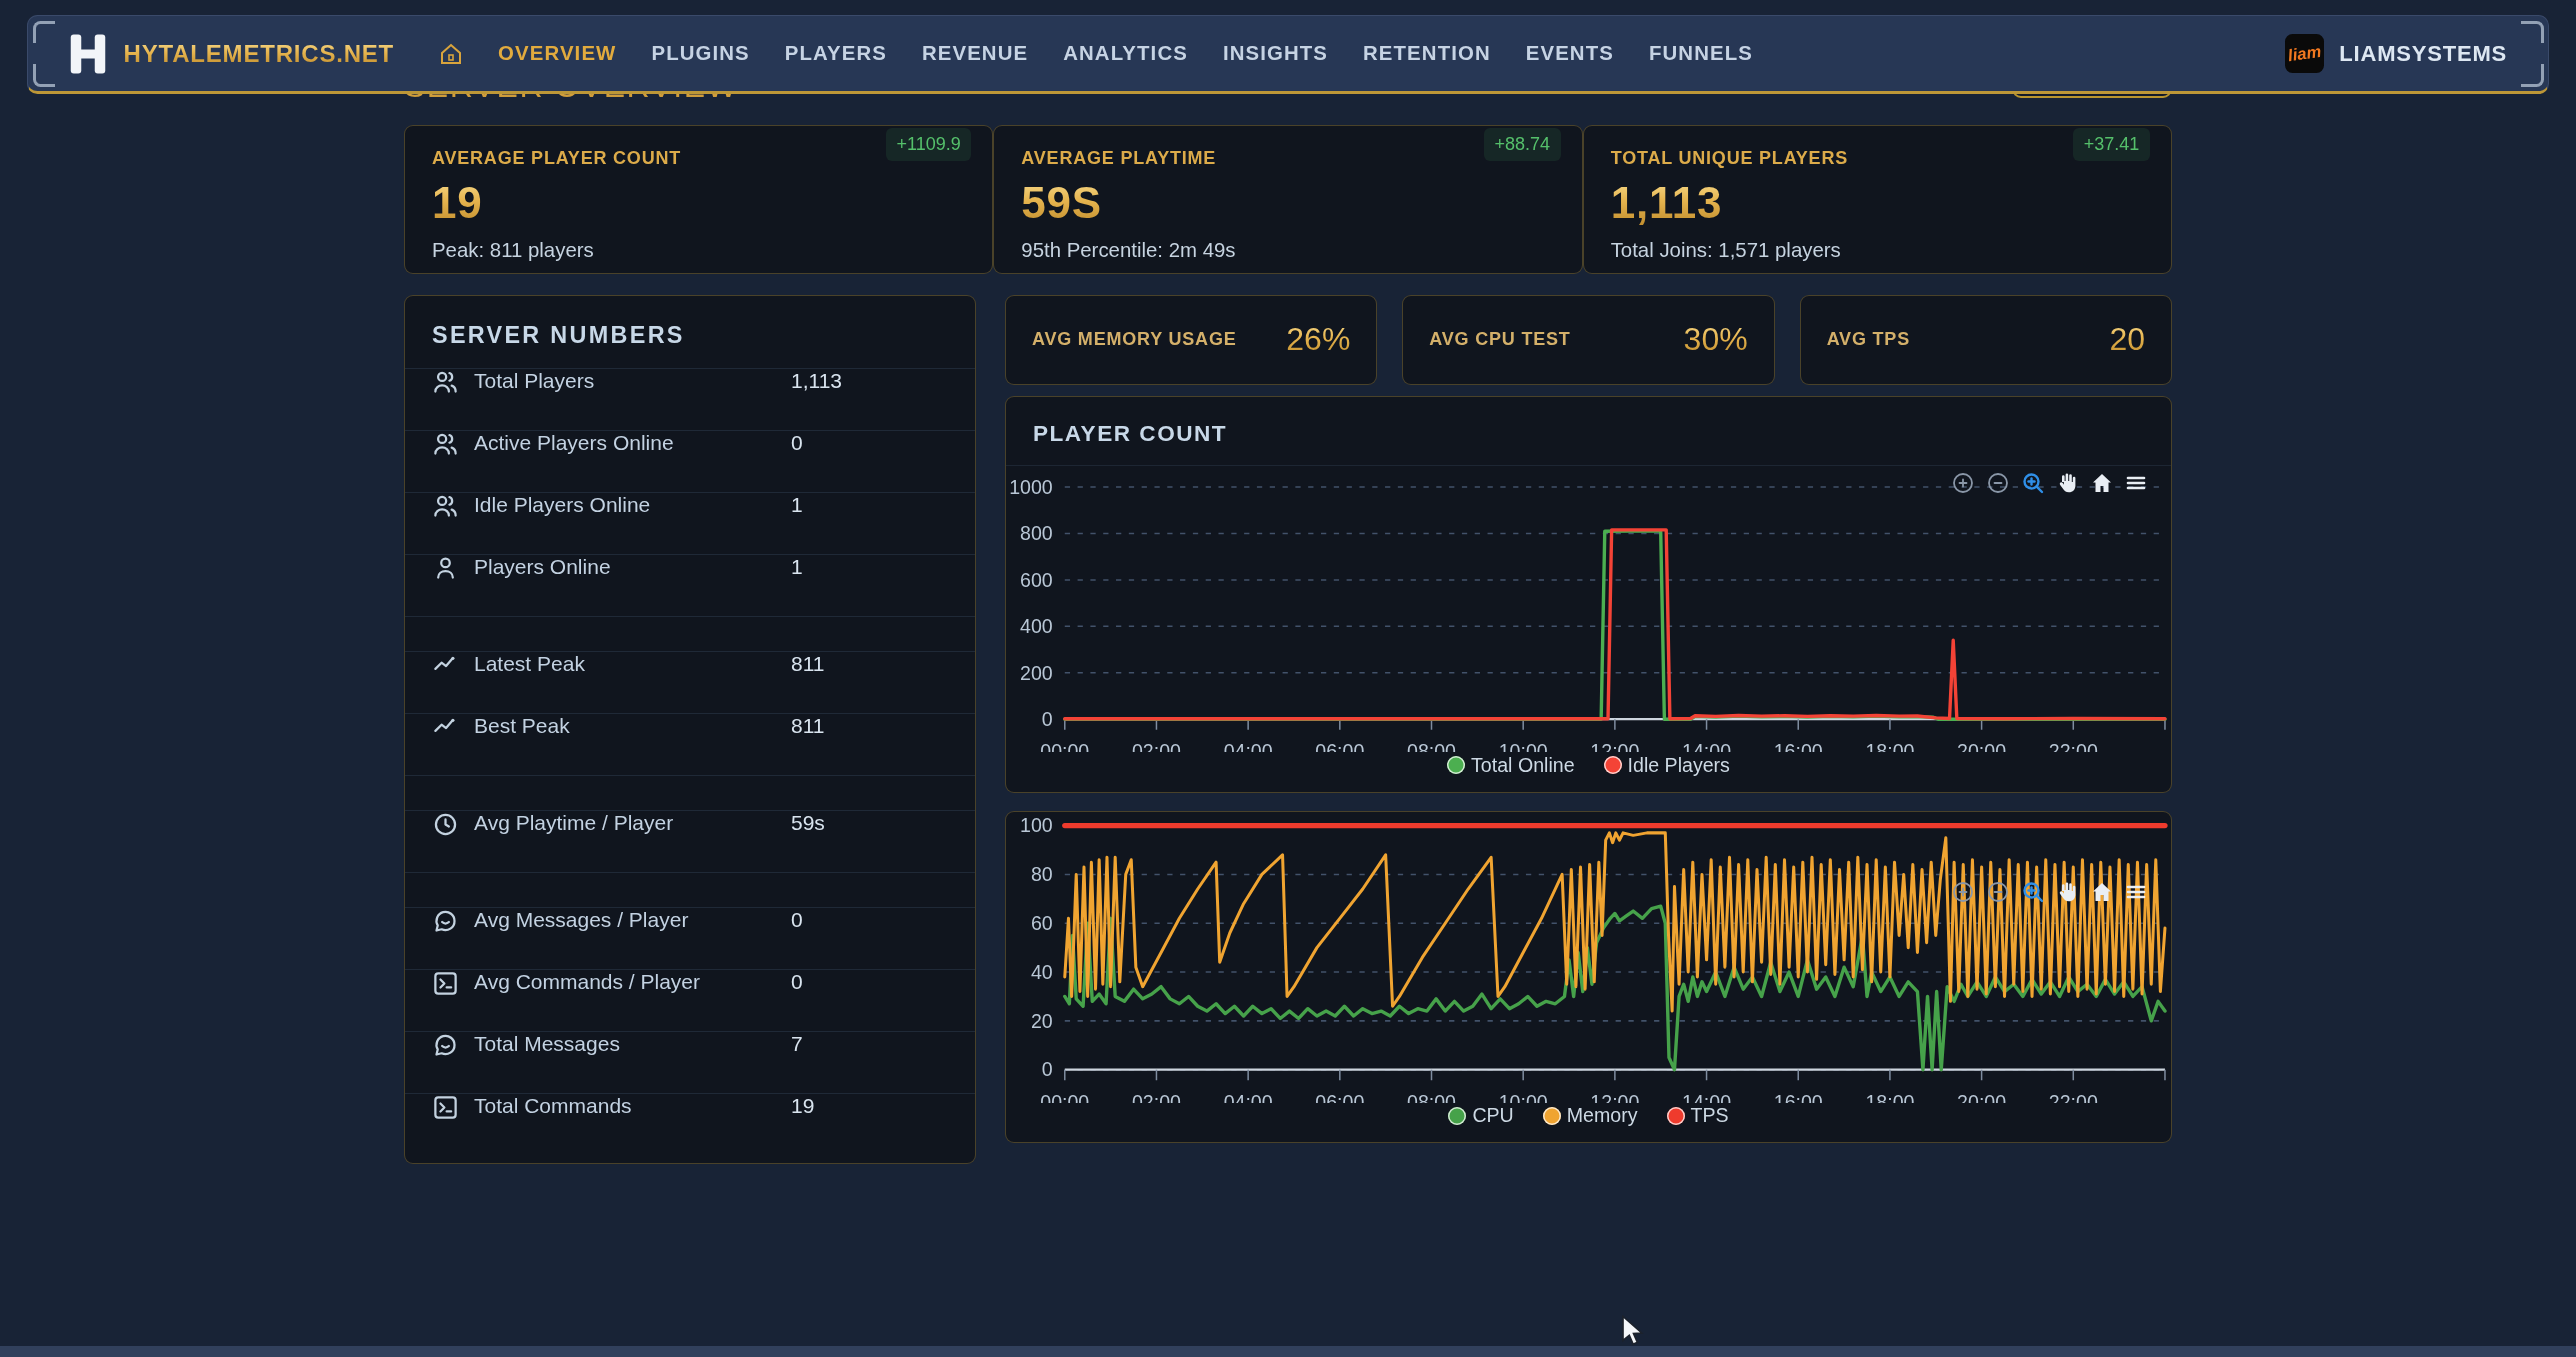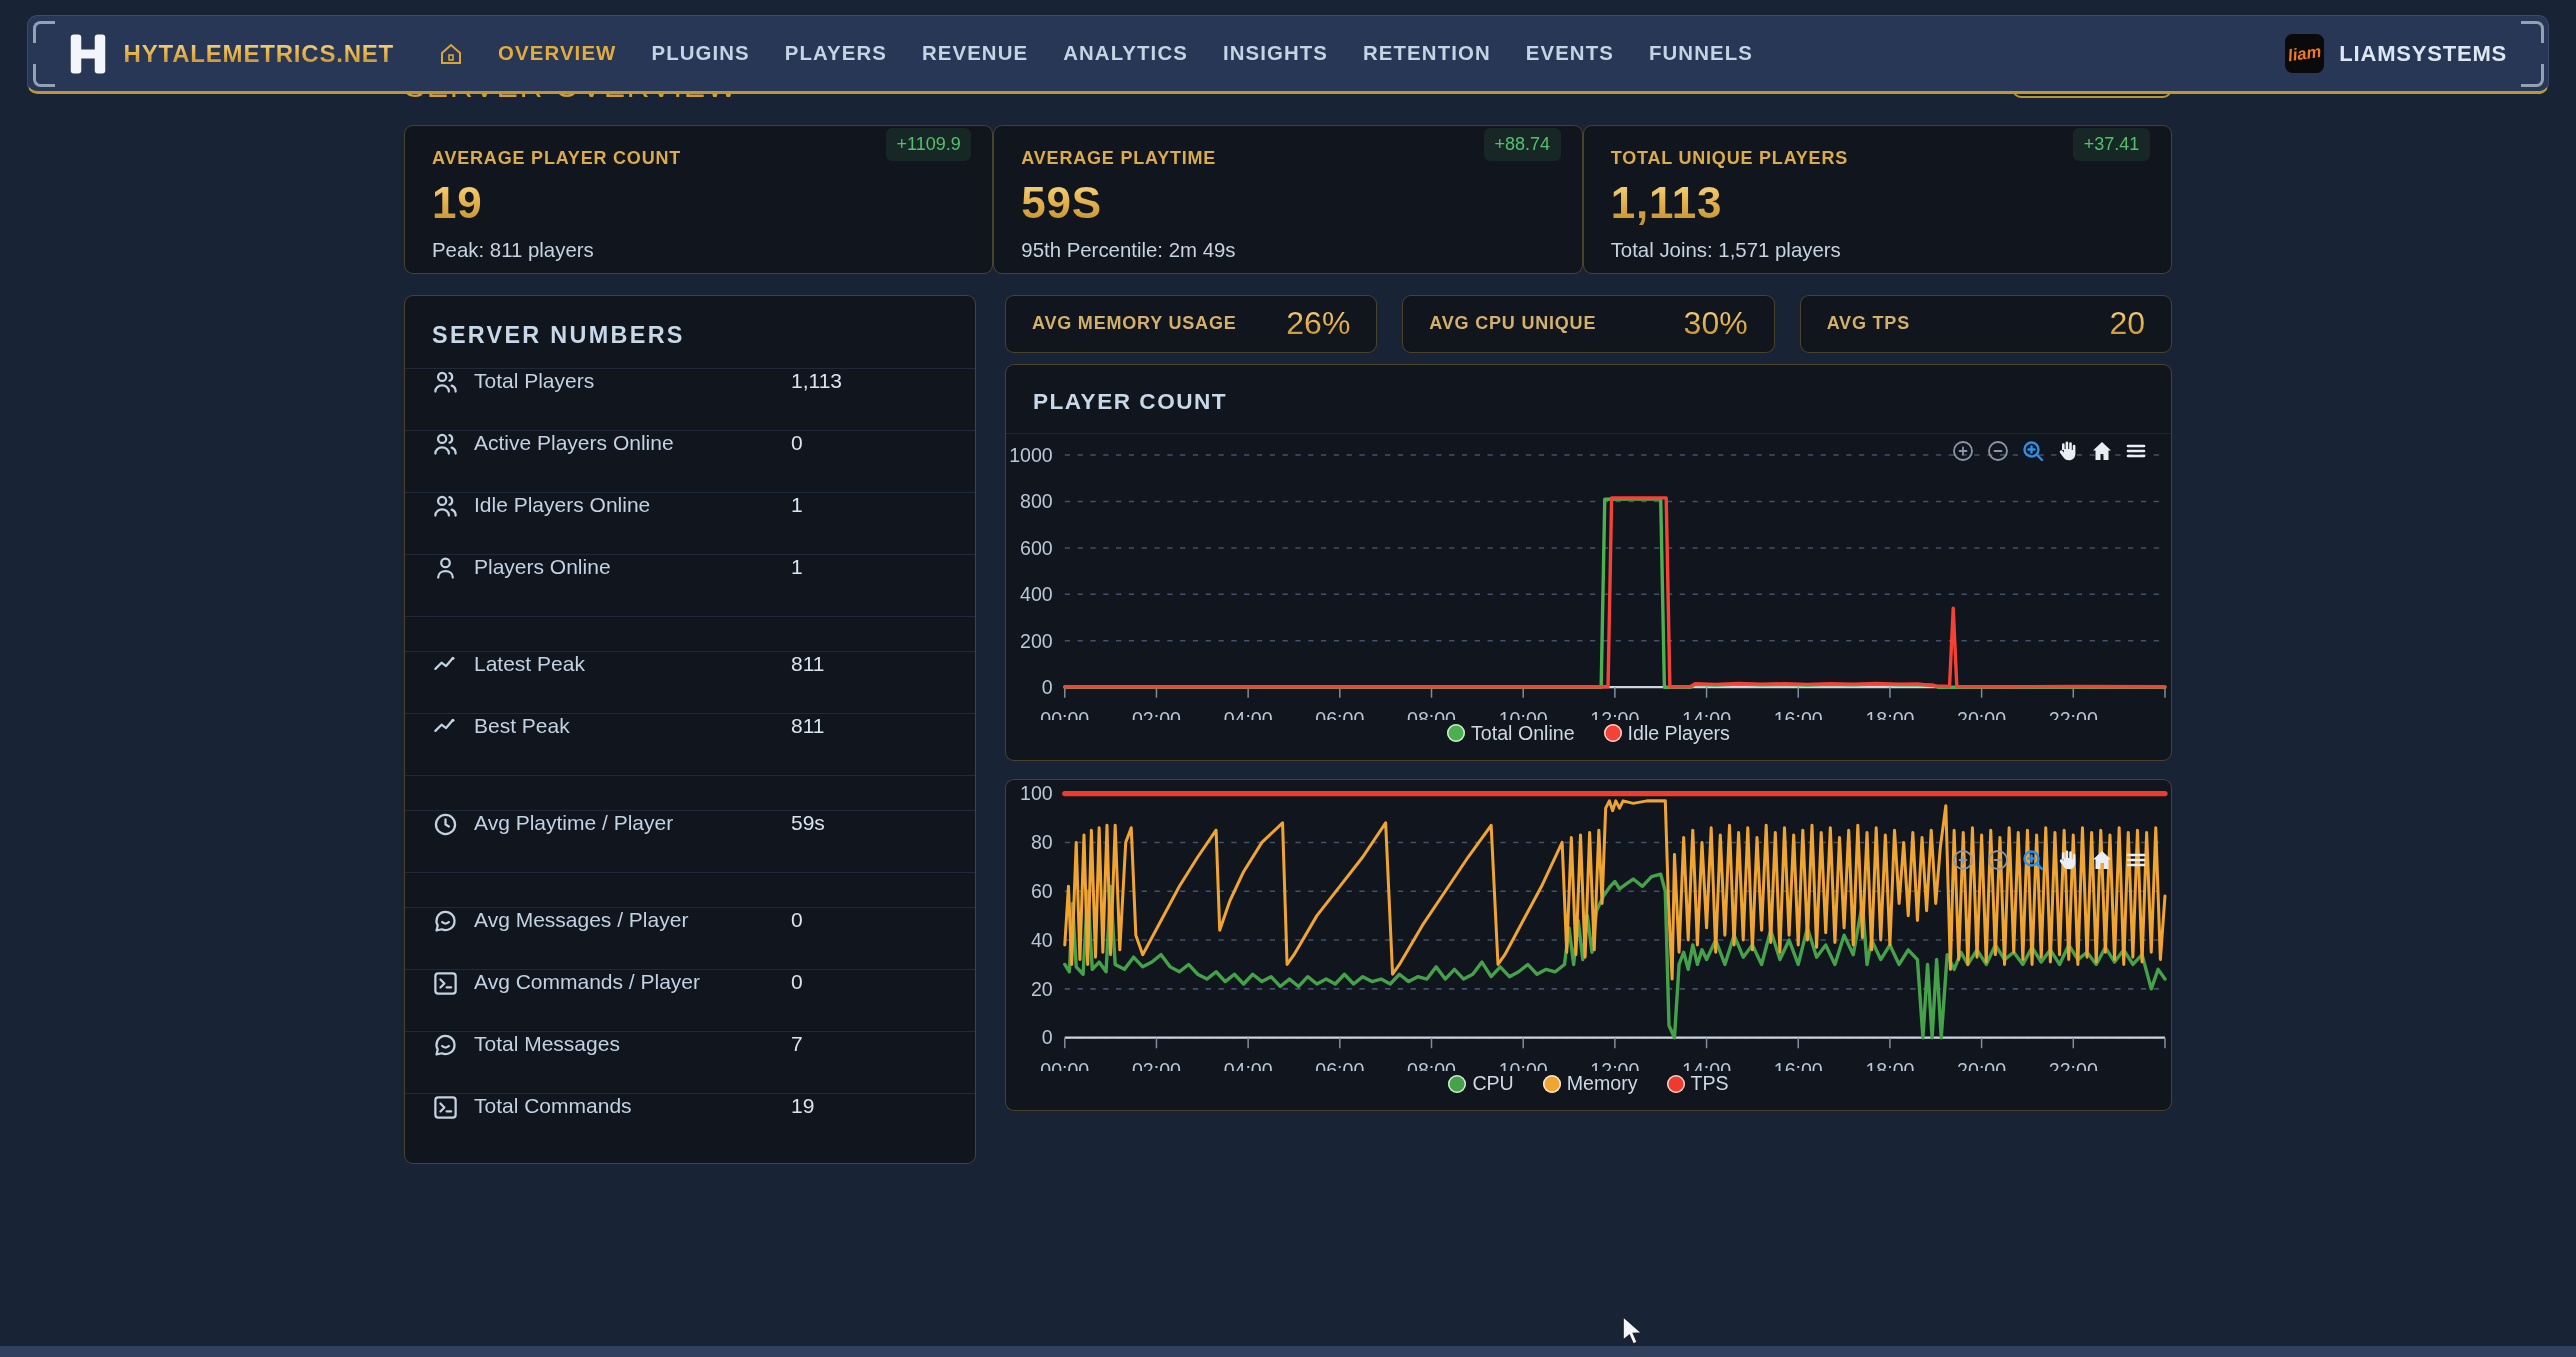--- a/index.html
+++ b/index.html
@@ -63,21 +63,21 @@
   
   .sn-panel{padding:0 0 7.5px 0;}
   .sn-title{font-size:23.4px;font-weight:bold;letter-spacing:2.3px;color:#c8d8e8;padding:26px 27px 19.6px 27px;}
   .sn-row{display:flex;height:61px;border-top:1.5px solid #1f2937;padding:0 27px;}
   .sn-spacer{height:34px;border-top:1.5px solid #1f2937;}
   .sn-ic{width:27px;height:27px;margin-right:15px;flex:0 0 27px;}
   .sn-label{font-size:21px;color:#c3d2e2;flex:0 0 317px;}
   .sn-value{font-size:21px;color:#d9e4ef;}
   
   .mini-row{display:flex;gap:25px;}
-  .mini-card{flex:1;height:58px;display:flex;align-items:center;justify-content:space-between;padding:0 26px;}
+  .mini-card{flex:1;height:90px;display:flex;align-items:center;justify-content:space-between;padding:0 26px;}
   .mini-label{font-size:18px;font-weight:bold;letter-spacing:0.8px;color:#d4b06a;}
   .mini-value{font-size:32px;font-weight:normal;text-align:right;}
   
   .chart-card{margin-top:18px;position:relative;}
   .chart-card.first{margin-top:11.3px;}
   .chart-title{font-size:22.6px;font-weight:bold;letter-spacing:1.5px;color:#c8d8e8;padding:24px 27px 18px 27px;border-bottom:1.5px solid #1d2633;}
   .chart-svg-wrap{display:block;width:100%;}
   .chart-legend{display:flex;justify-content:center;gap:29px;padding:1.5px 0 15px 0;}
   .legend-item{display:flex;align-items:center;gap:6px;}
   .legend-marker{width:18px;height:18px;border-radius:50%;box-shadow:0 0 0 1.5px rgba(255,255,255,.75) inset;}
@@ -270,21 +270,21 @@
         </div>
     </div>
 
     <div class="right-col">
       <div class="mini-row" id="mini-row">
           <div class="card mini-card">
             <span class="mini-label">AVG MEMORY USAGE</span>
             <span class="mini-value goldgrad">26%</span>
           </div>
           <div class="card mini-card">
-            <span class="mini-label">AVG CPU UNIQUE</span>
+            <span class="mini-label">AVG CPU TEST</span>
             <span class="mini-value goldgrad">30%</span>
           </div>
           <div class="card mini-card">
             <span class="mini-label">AVG TPS</span>
             <span class="mini-value goldgrad">20</span>
           </div>
         </div>
       <div class="card chart-card first" id="chart-card-0">
           <div class="chart-title">PLAYER COUNT</div>
           <div class="chart-toolbar" style="top:74px">

